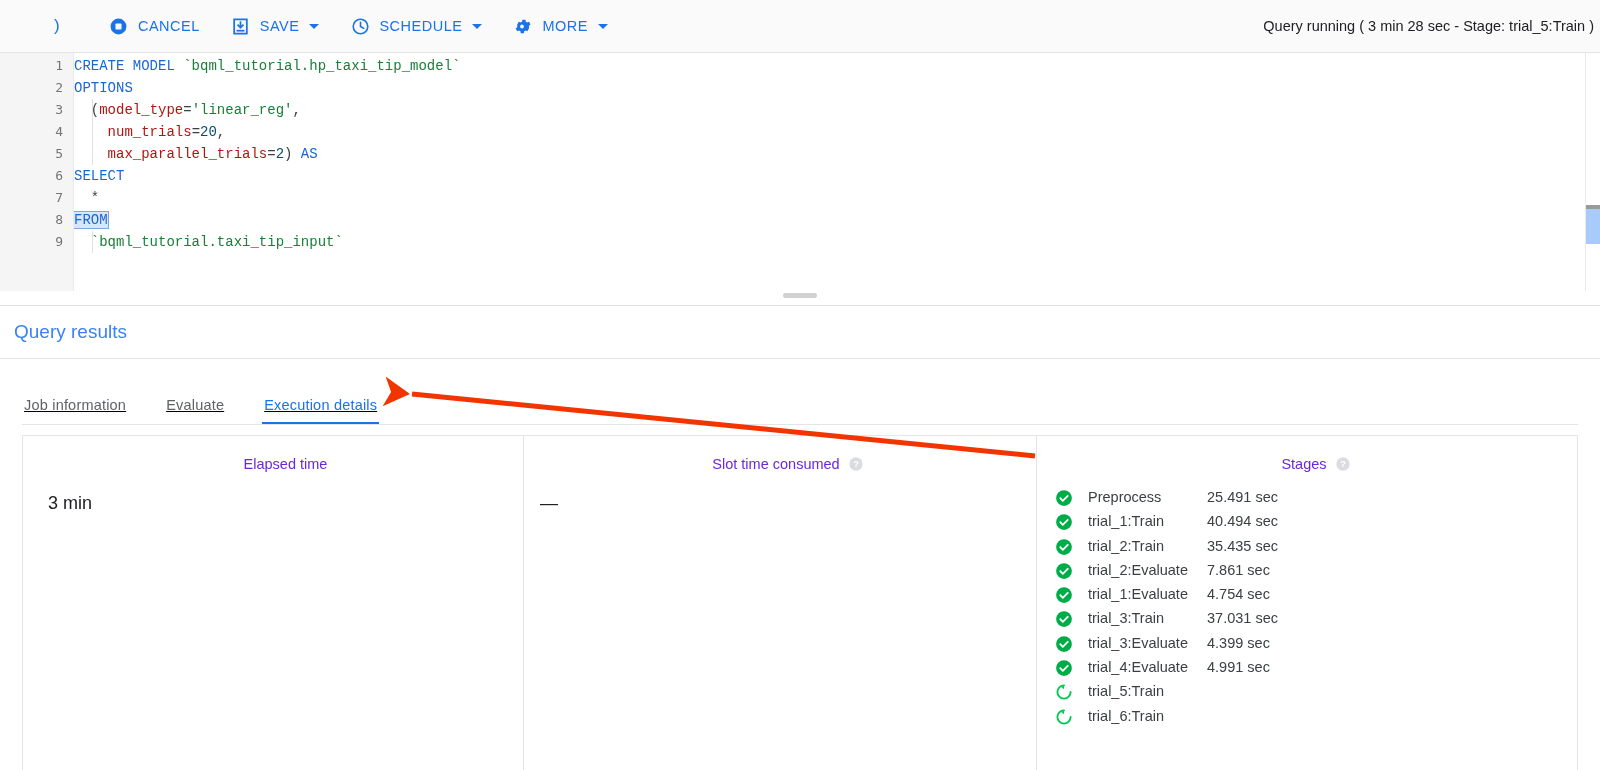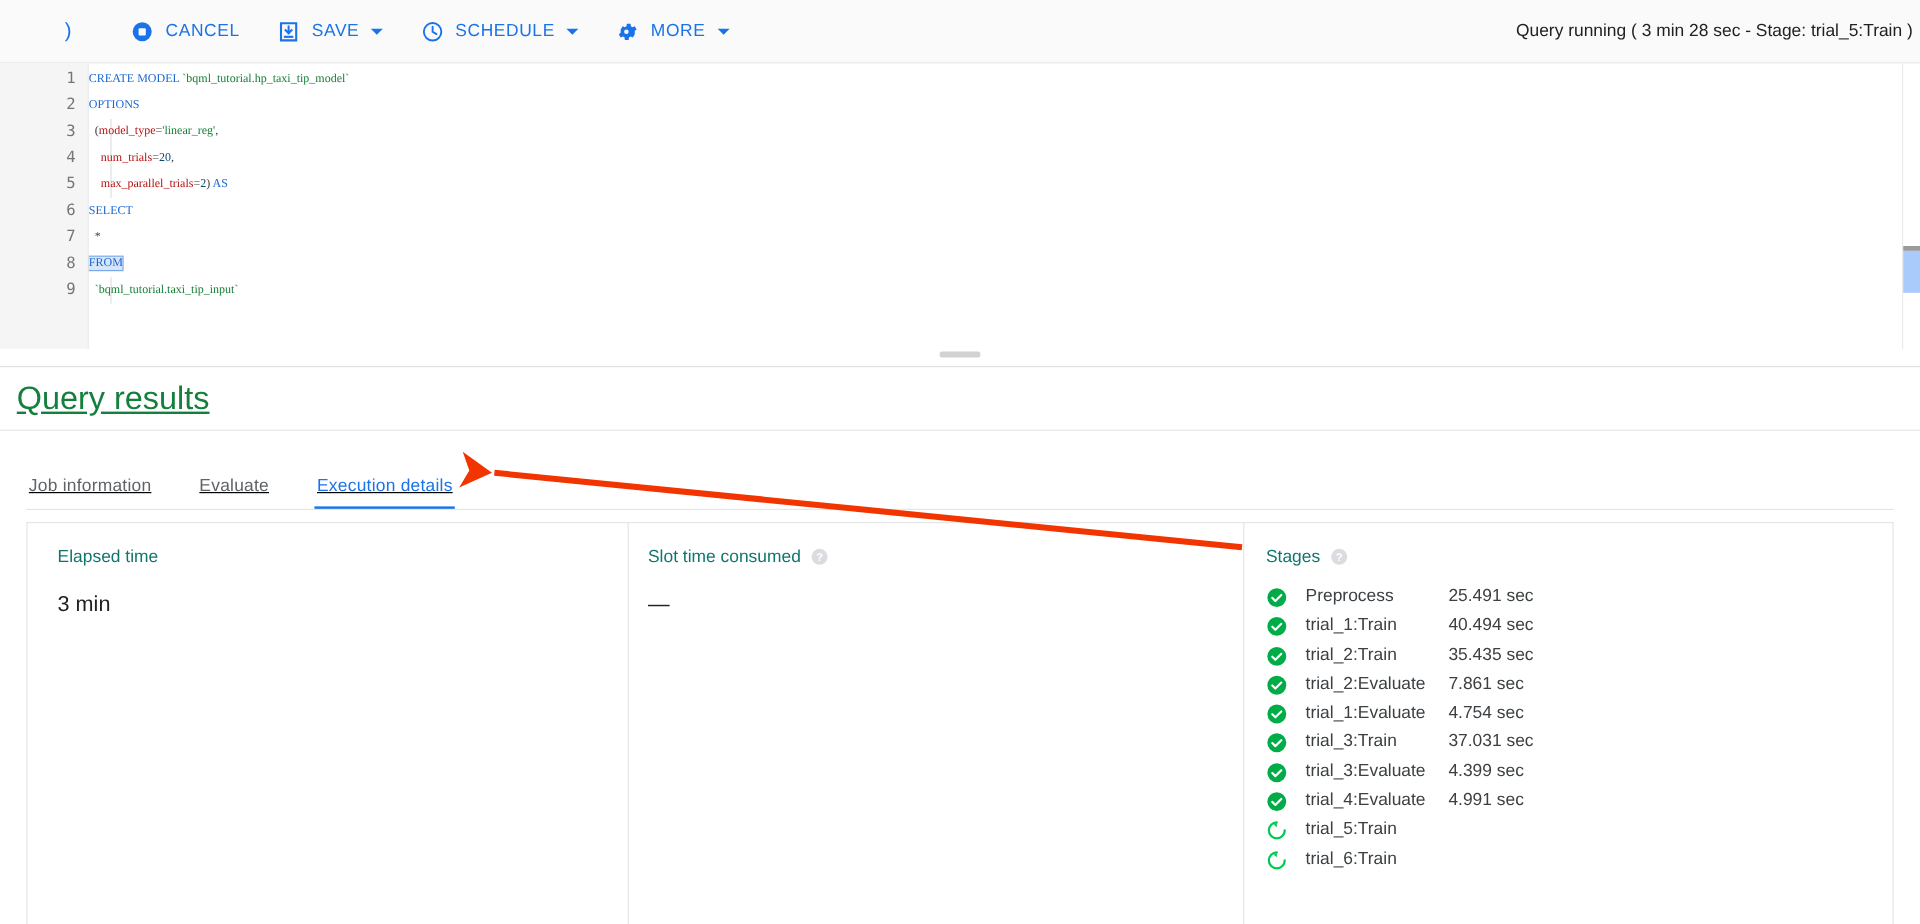--- a/index.html
+++ b/index.html
@@ -114,22 +114,22 @@
     color: #737579;
     height: 22px;
     line-height: 22px;
   }
   .code-line {
     position: absolute;
     left: 0;
     height: 22px;
     line-height: 22px;
     white-space: pre;
-    font-family: Liberation Serif, serif;
-    font-size: 10px;
+    font-family: Liberation Mono, monospace;
+    font-size: 14px;
     color: #202124;
     letter-spacing: 0px;
   }
   .kw   { color: #1967d2; }
   .str  { color: #188038; }
   .num  { color: #0c4a6e; }
   .fnc  { color: #b31412; }
   .pun  { color: #3c4043; }
   .tick { color: #188038; }
   .match-box {
@@ -182,24 +182,23 @@
   
   .results-header {
     height: 53px;
     display: flex;
     align-items: center;
     padding-left: 14px;
     border-bottom: 1px solid #e4e5e7;
     box-sizing: border-box;
   }
   .results-title {
-    font-size: 27px;
-    color: #15803d;
+    font-size: 19px;
+    color: #3b82f6;
     font-weight: 400;
-    text-decoration: underline;
   }
 
   .tabs-bar {
     position: relative;
     height: 66px;
     padding: 0 22px;
     box-sizing: border-box;
   }
   .tabs {
     display: flex;
@@ -260,22 +259,23 @@
   }
   .panel-stages {
     flex: 1;
     border-left: 1px solid #e4e5e7;
     padding-left: 18px;
   }
   .panel-heading {
     display: flex;
     align-items: center;
     font-size: 14.5px;
-    color: #0f766e;
+    color: #6d28d9;
     font-weight: 400;
+    justify-content: center;
   }
   .help-icon {
     display: inline-flex;
     margin-left: 8px;
     align-items: center;
     cursor: pointer;
   }
   .panel-value {
     margin-top: 21px;
     font-size: 18px;

